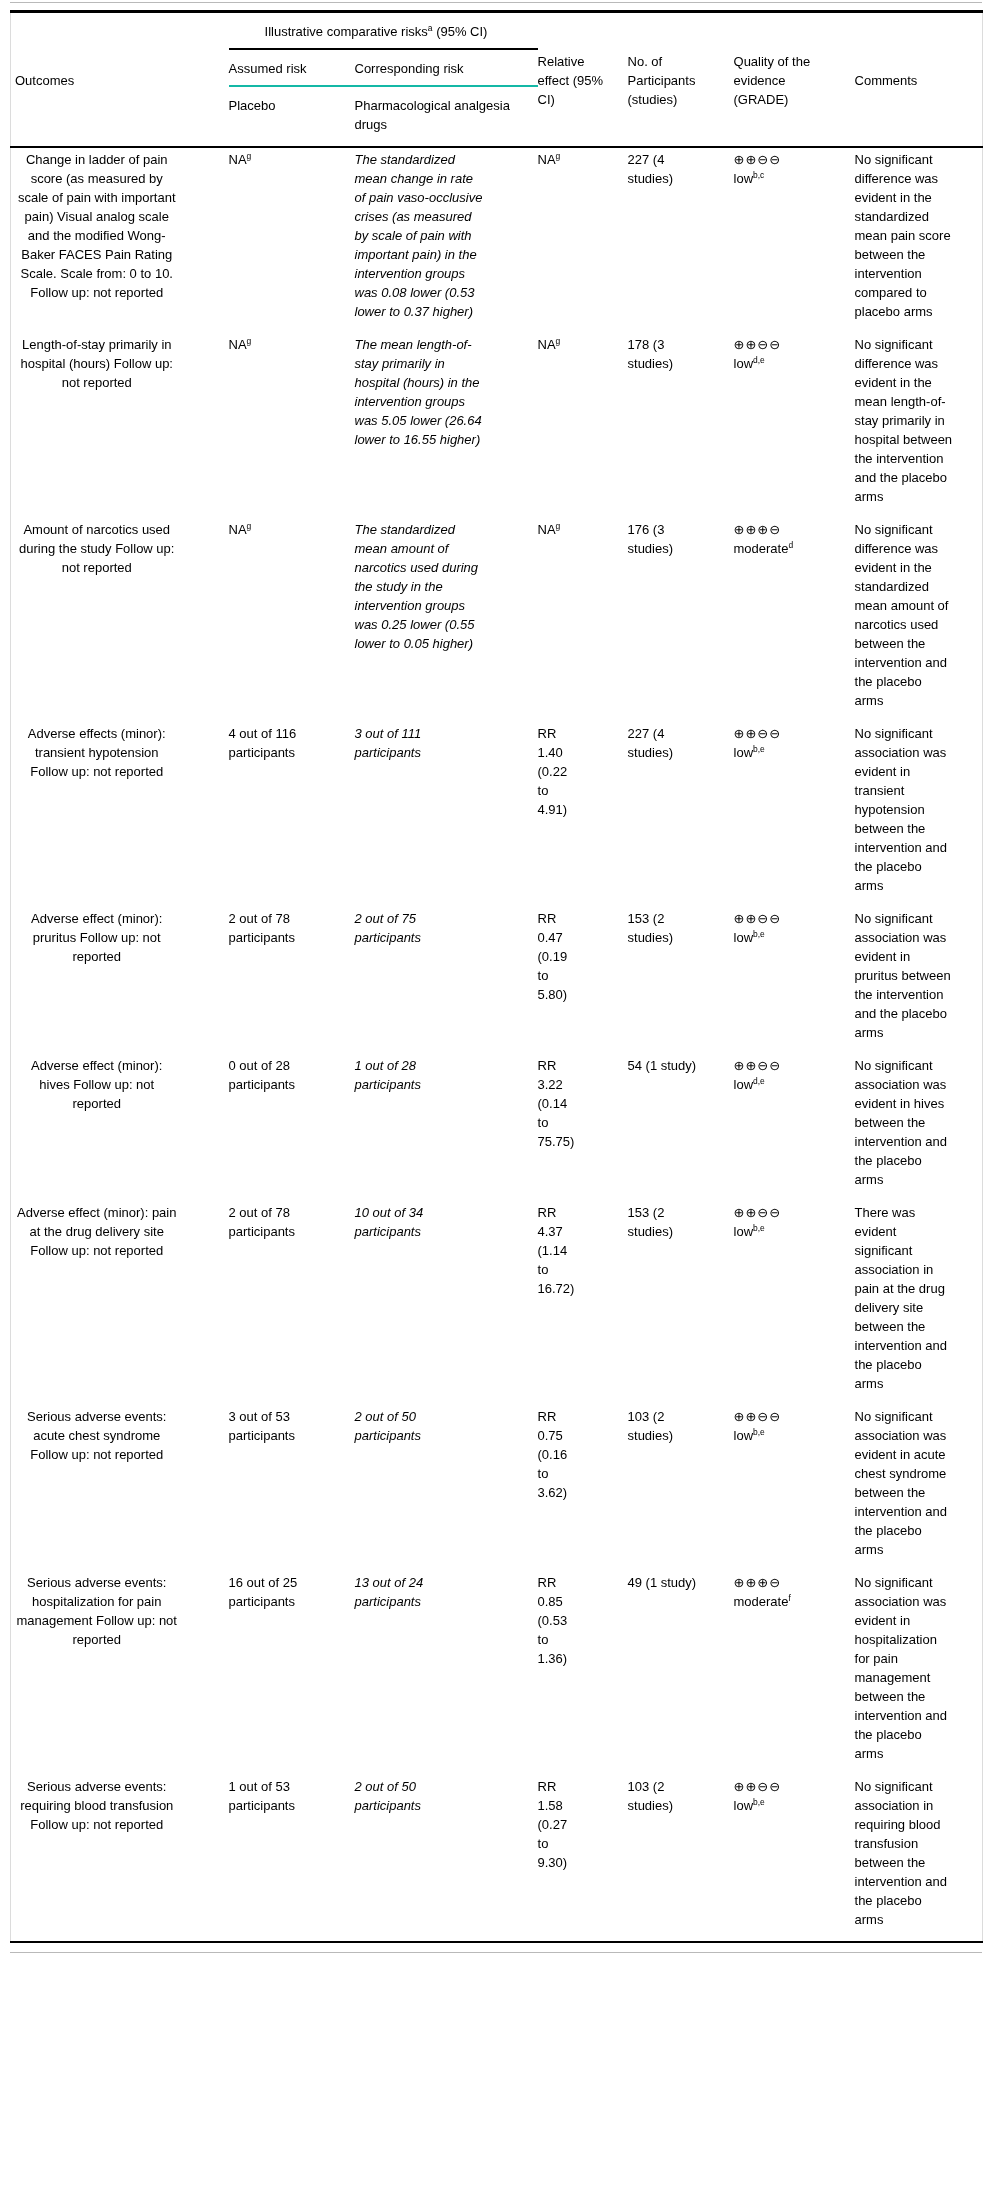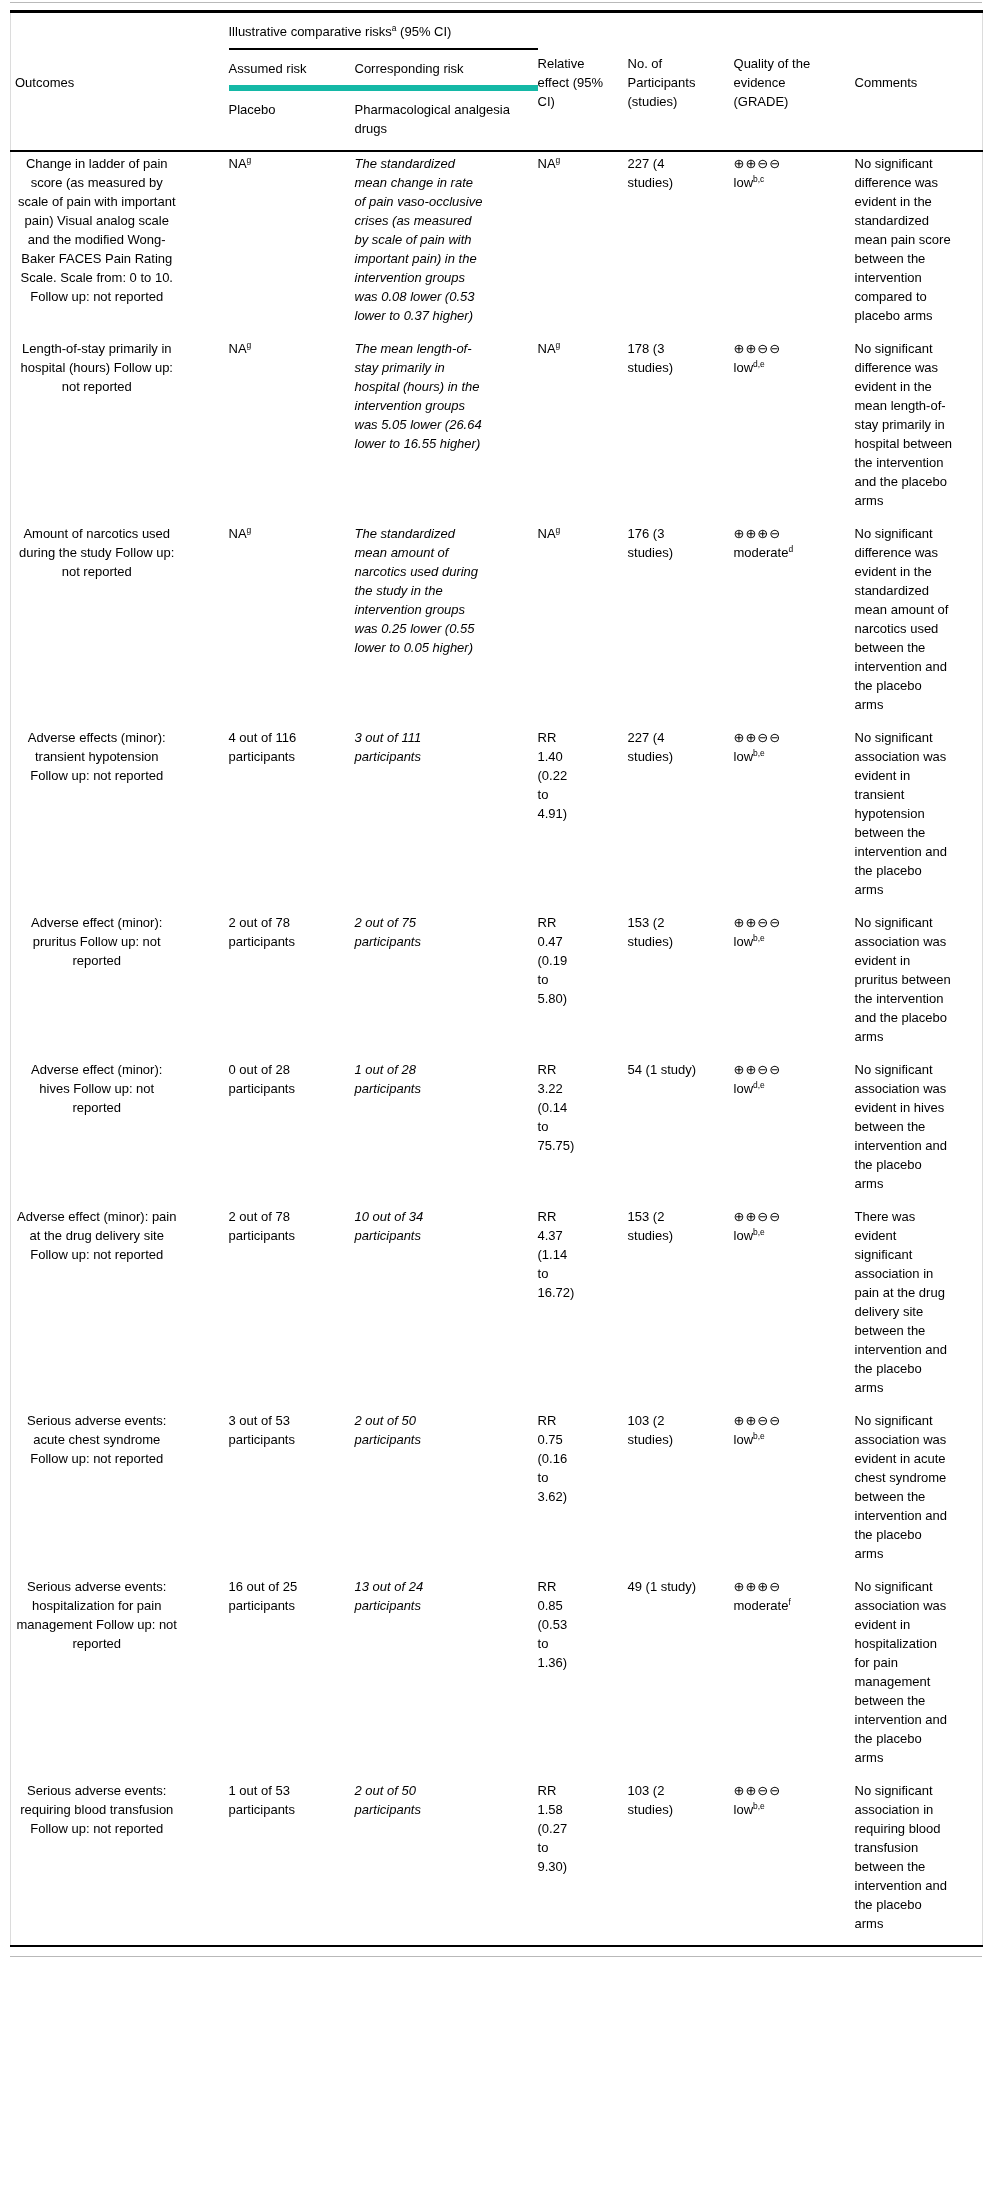--- a/index.html
+++ b/index.html
@@ -43,22 +43,22 @@
     text-align: left;
     vertical-align: top;
     font-weight: normal;
     padding: 0;
   }
   
   thead { border-bottom: 2px solid #000000; }
   thead th { padding-top: 9px; padding-bottom: 7px; padding-right: 14px; }
   th.hc1 { padding-left: 4px; vertical-align: middle; }
   th.hmid { vertical-align: middle; margin-left: 25px; }
-  th.h-risks { border-bottom: 2px solid #000000; vertical-align: top; }
-  th.h-sub { border-bottom: 6px solid #14b8a6; }
+  th.h-risks { border-bottom: 2px solid #000000; vertical-align: top; text-align: center; }
+  th.h-sub { border-bottom: 2px solid #14b8a6; }
   th.h-sub2 { padding-bottom: 12px; }
 
   
   td.c1 { padding-left: 4px;  padding-right: 50px; text-align: center; }
   td.c2 { padding-right: 28px; }
   td.c3 { padding-right: 53px; font-style: italic; }
   td.c4 { padding-right: 46px; }
   td.c5 { padding-right: 30px; }
   td.c6 { padding-right: 18px; }
   td.c7 { padding-right: 28px; margin-left: 16px; }

